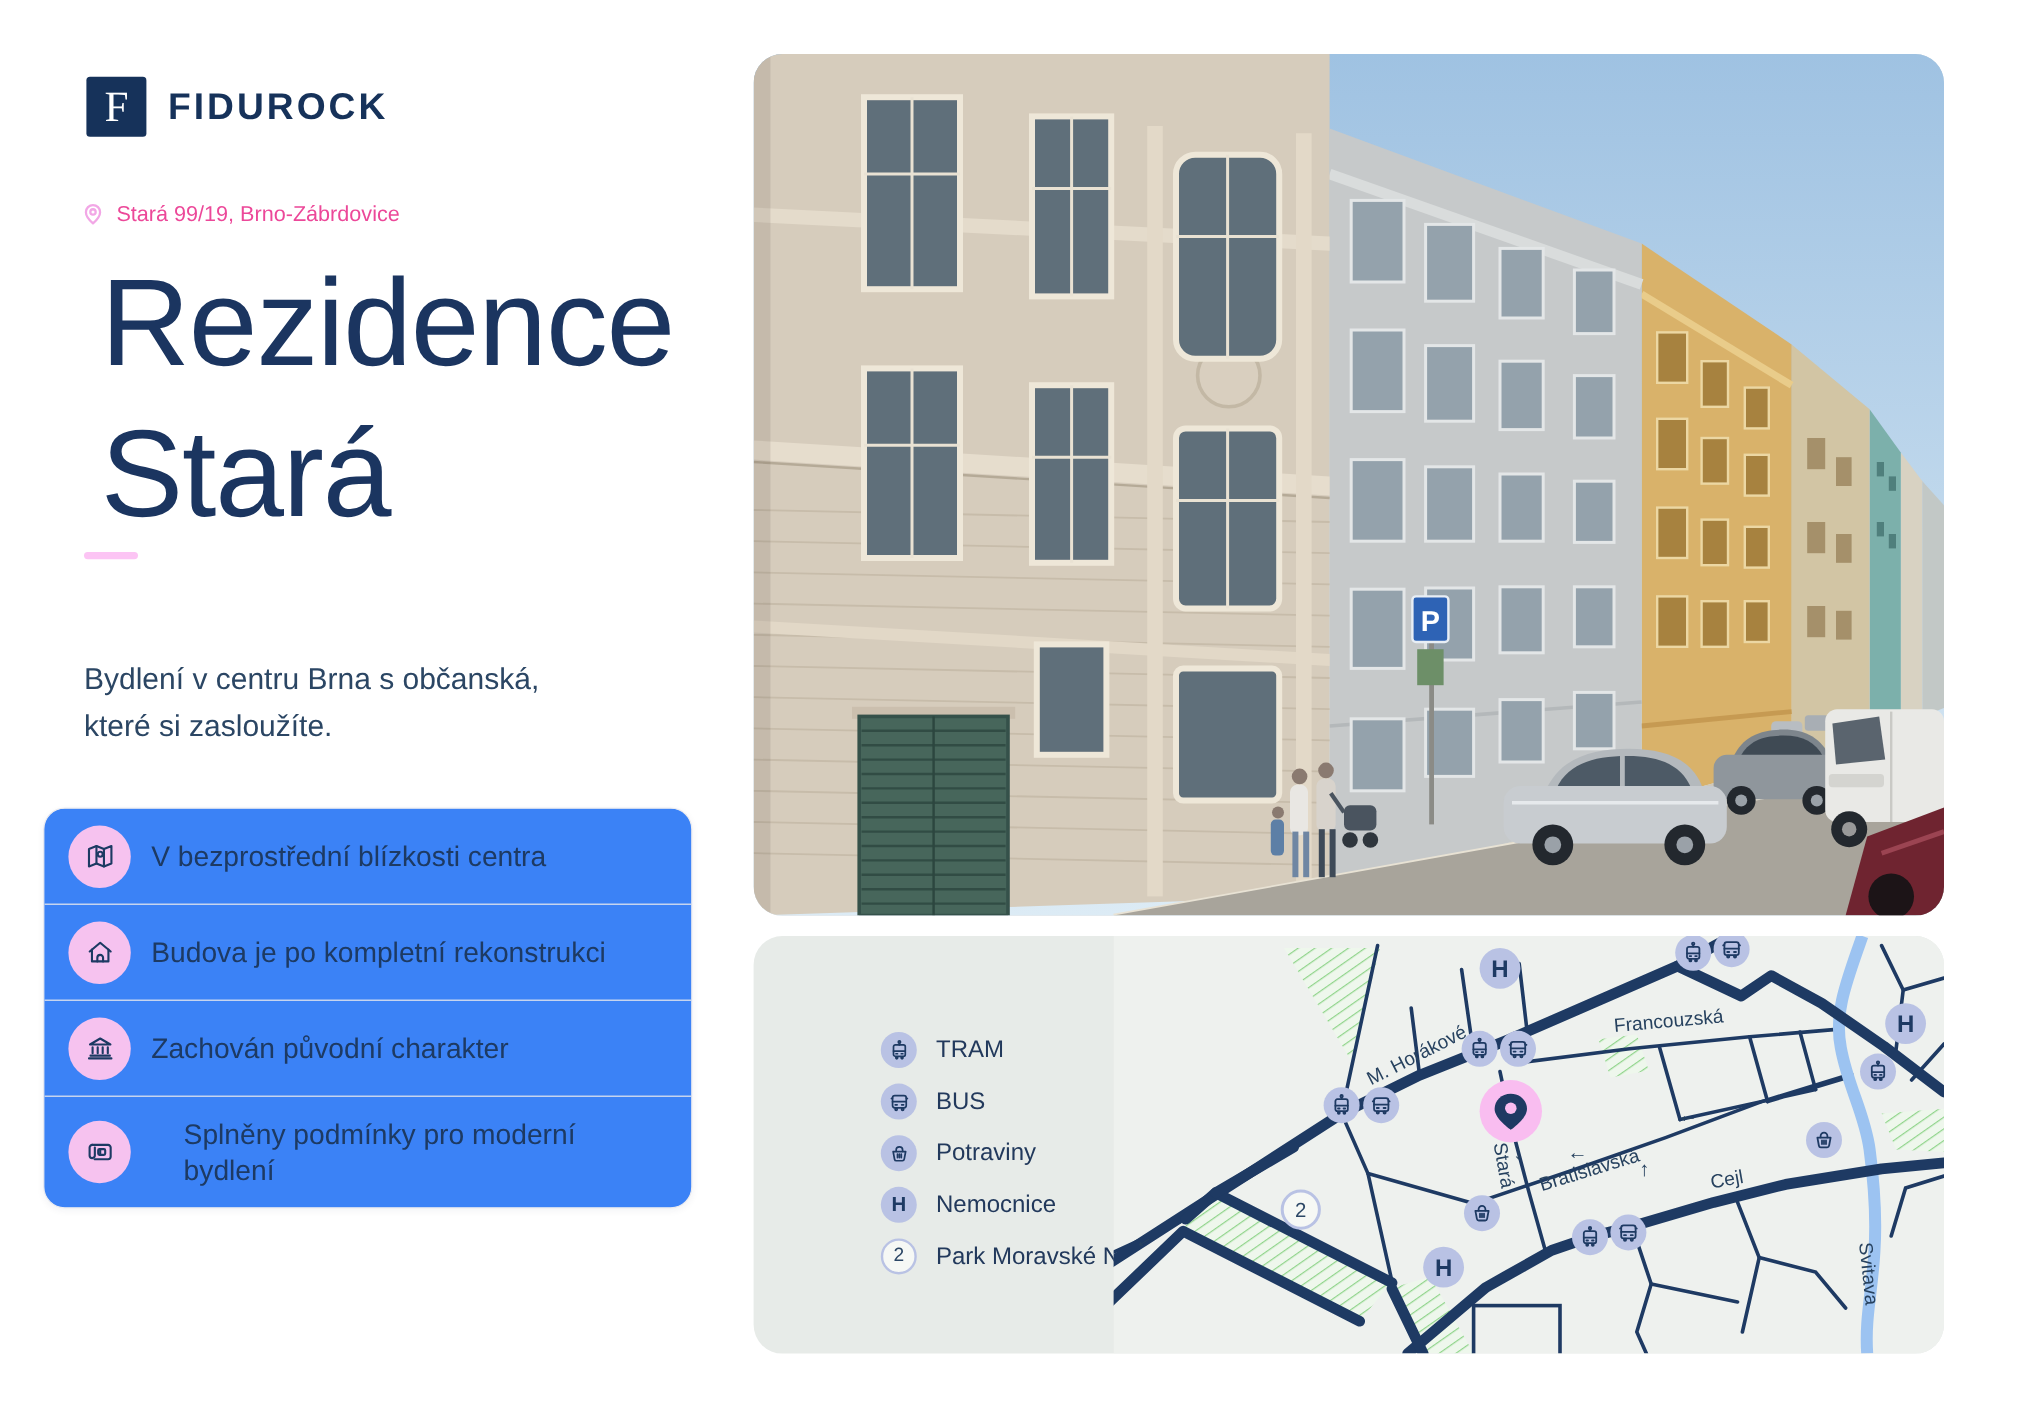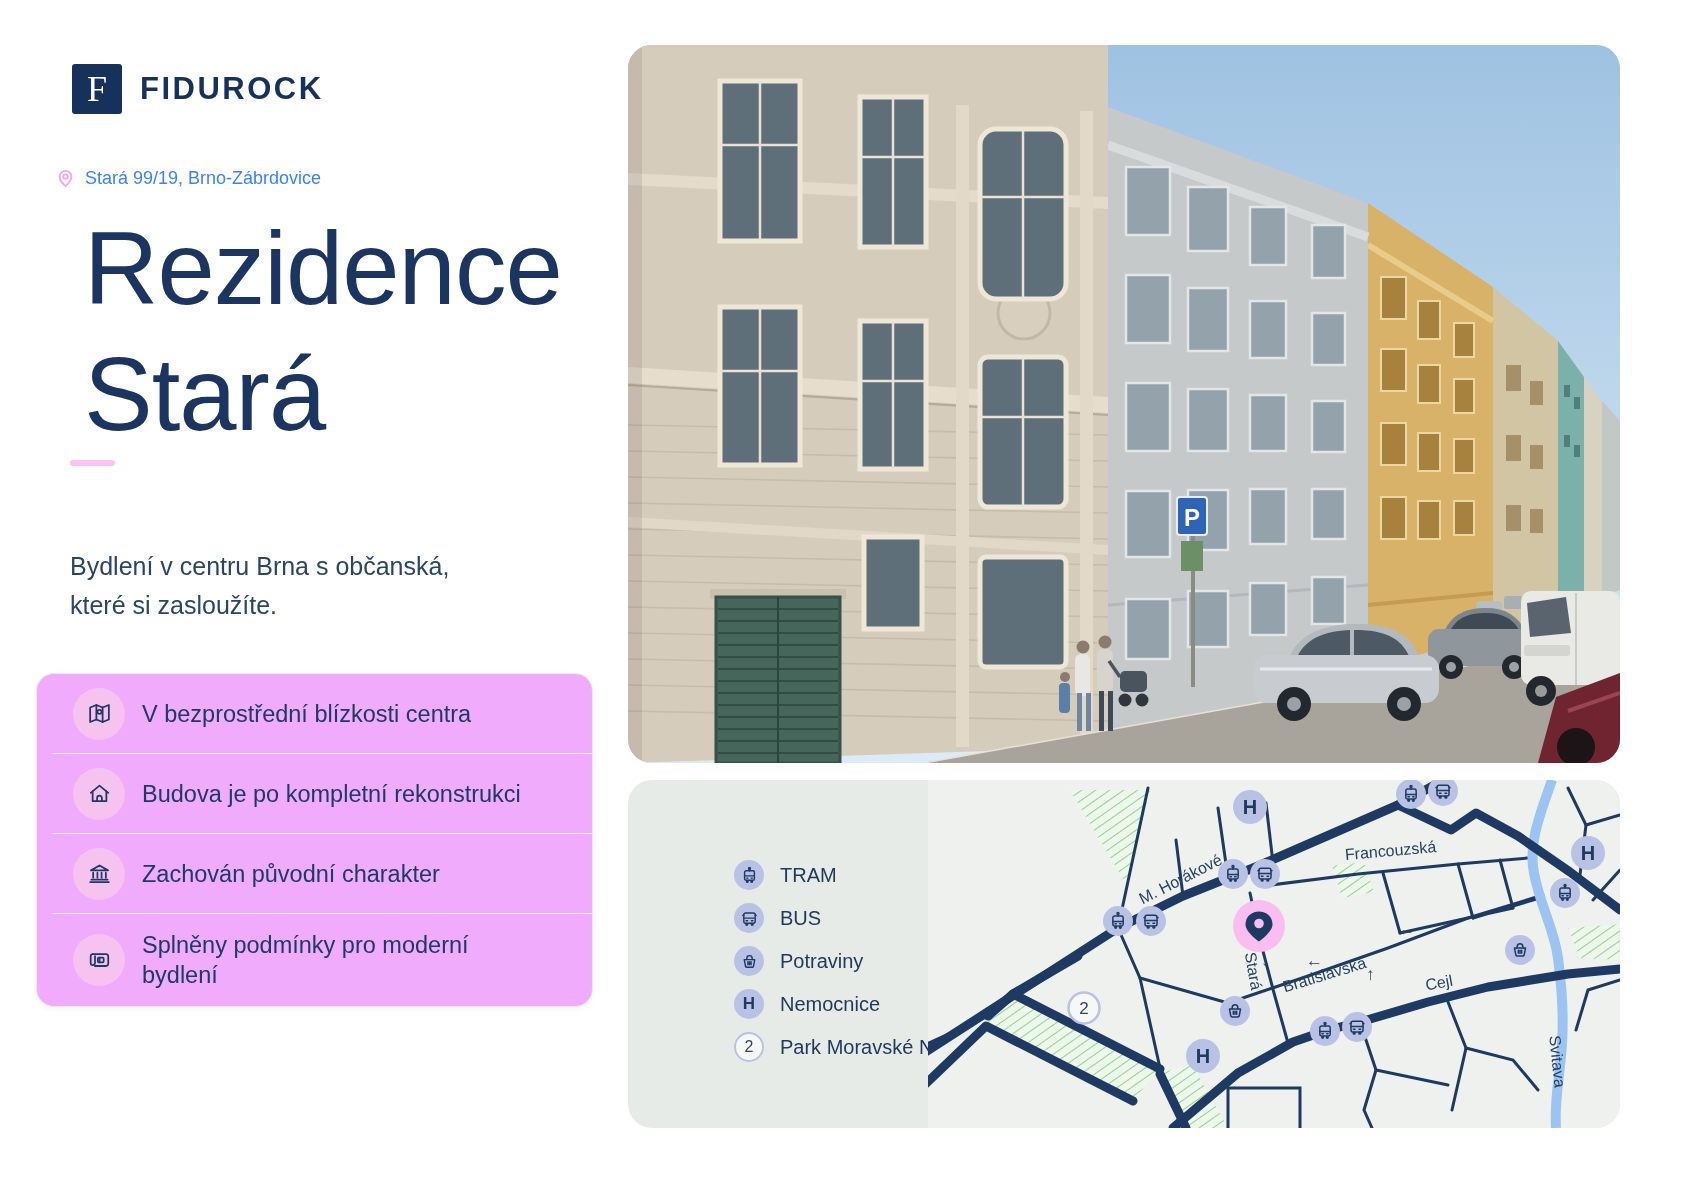--- a/index.html
+++ b/index.html
@@ -6,36 +6,36 @@
   .page{position:relative;width:1684px;height:1190px;background:#ffffff;overflow:hidden;
         font-family:"Liberation Sans",sans-serif;color:#1d3a63;}
 
   
   .logo-row{position:absolute;left:72px;top:64px;display:flex;align-items:center;}
   .logo-box{width:50px;height:50px;background:#16325a;border-radius:3px;display:flex;
             align-items:center;justify-content:center;}
   .logo-box span{font-family:"Liberation Serif",serif;font-size:36px;color:#ffffff;font-weight:500;}
   .logo-word{margin-left:18px;font-size:31px;font-weight:700;letter-spacing:2.5px;color:#16325a;}
 
-  .location{position:absolute;left:56px;top:168px;display:flex;align-items:center;gap:10px;
-            font-size:18px;color:#3b82f6;}
+  .location{position:absolute;left:68px;top:168px;display:flex;align-items:center;gap:10px;
+            font-size:18px;color:#ec4899;}
 
   .title{position:absolute;left:64px;top:206px;font-size:103px;line-height:126px;
          color:#1b3560;font-weight:500;letter-spacing:-1px;margin-left:20px;}
 
   .dash{position:absolute;left:70px;top:460px;width:45px;height:6px;border-radius:3px;background:#fcc4f4;}
 
   .subtitle{position:absolute;left:70px;top:547px;font-size:25px;line-height:39px;color:#2b4664;}
 
-  .features{position:absolute;left:36px;top:673px;width:539px;background:#f0abfc;
+  .features{position:absolute;left:36px;top:673px;width:539px;background:#3b82f6;
             border:1px solid #ececf0;border-radius:18px;box-shadow:0 2px 6px rgba(20,40,80,.05);
-            overflow:hidden;padding-left:16px;}
+            overflow:hidden;}
   .f-row{display:flex;align-items:center;min-height:79px;padding:0 18px 0 20px;}
   .f-row + .f-row{border-top:1px solid #e9e9ed;}
-  .f-row.tall{min-height:92px;}
+  .f-row.tall{min-height:92px;gap:27px;}
   .f-ic{flex:0 0 52px;width:52px;height:52px;border-radius:50%;background:#f6c2ef;
         display:flex;align-items:center;justify-content:center;margin-right:17px;}
   .f-label{font-size:23.5px;line-height:30px;color:#1d3a63;font-weight:500;}
 
   
   .photo{position:absolute;left:628px;top:45px;width:992px;height:718px;border-radius:24px;
          overflow:hidden;background:#c9d6dd;}
   .map-card{position:absolute;left:628px;top:780px;width:992px;height:348px;border-radius:24px;
             background:#e7ebe8;overflow:hidden;}
   .legend{position:absolute;left:106px;top:80px;display:flex;flex-direction:column;gap:13px;}

